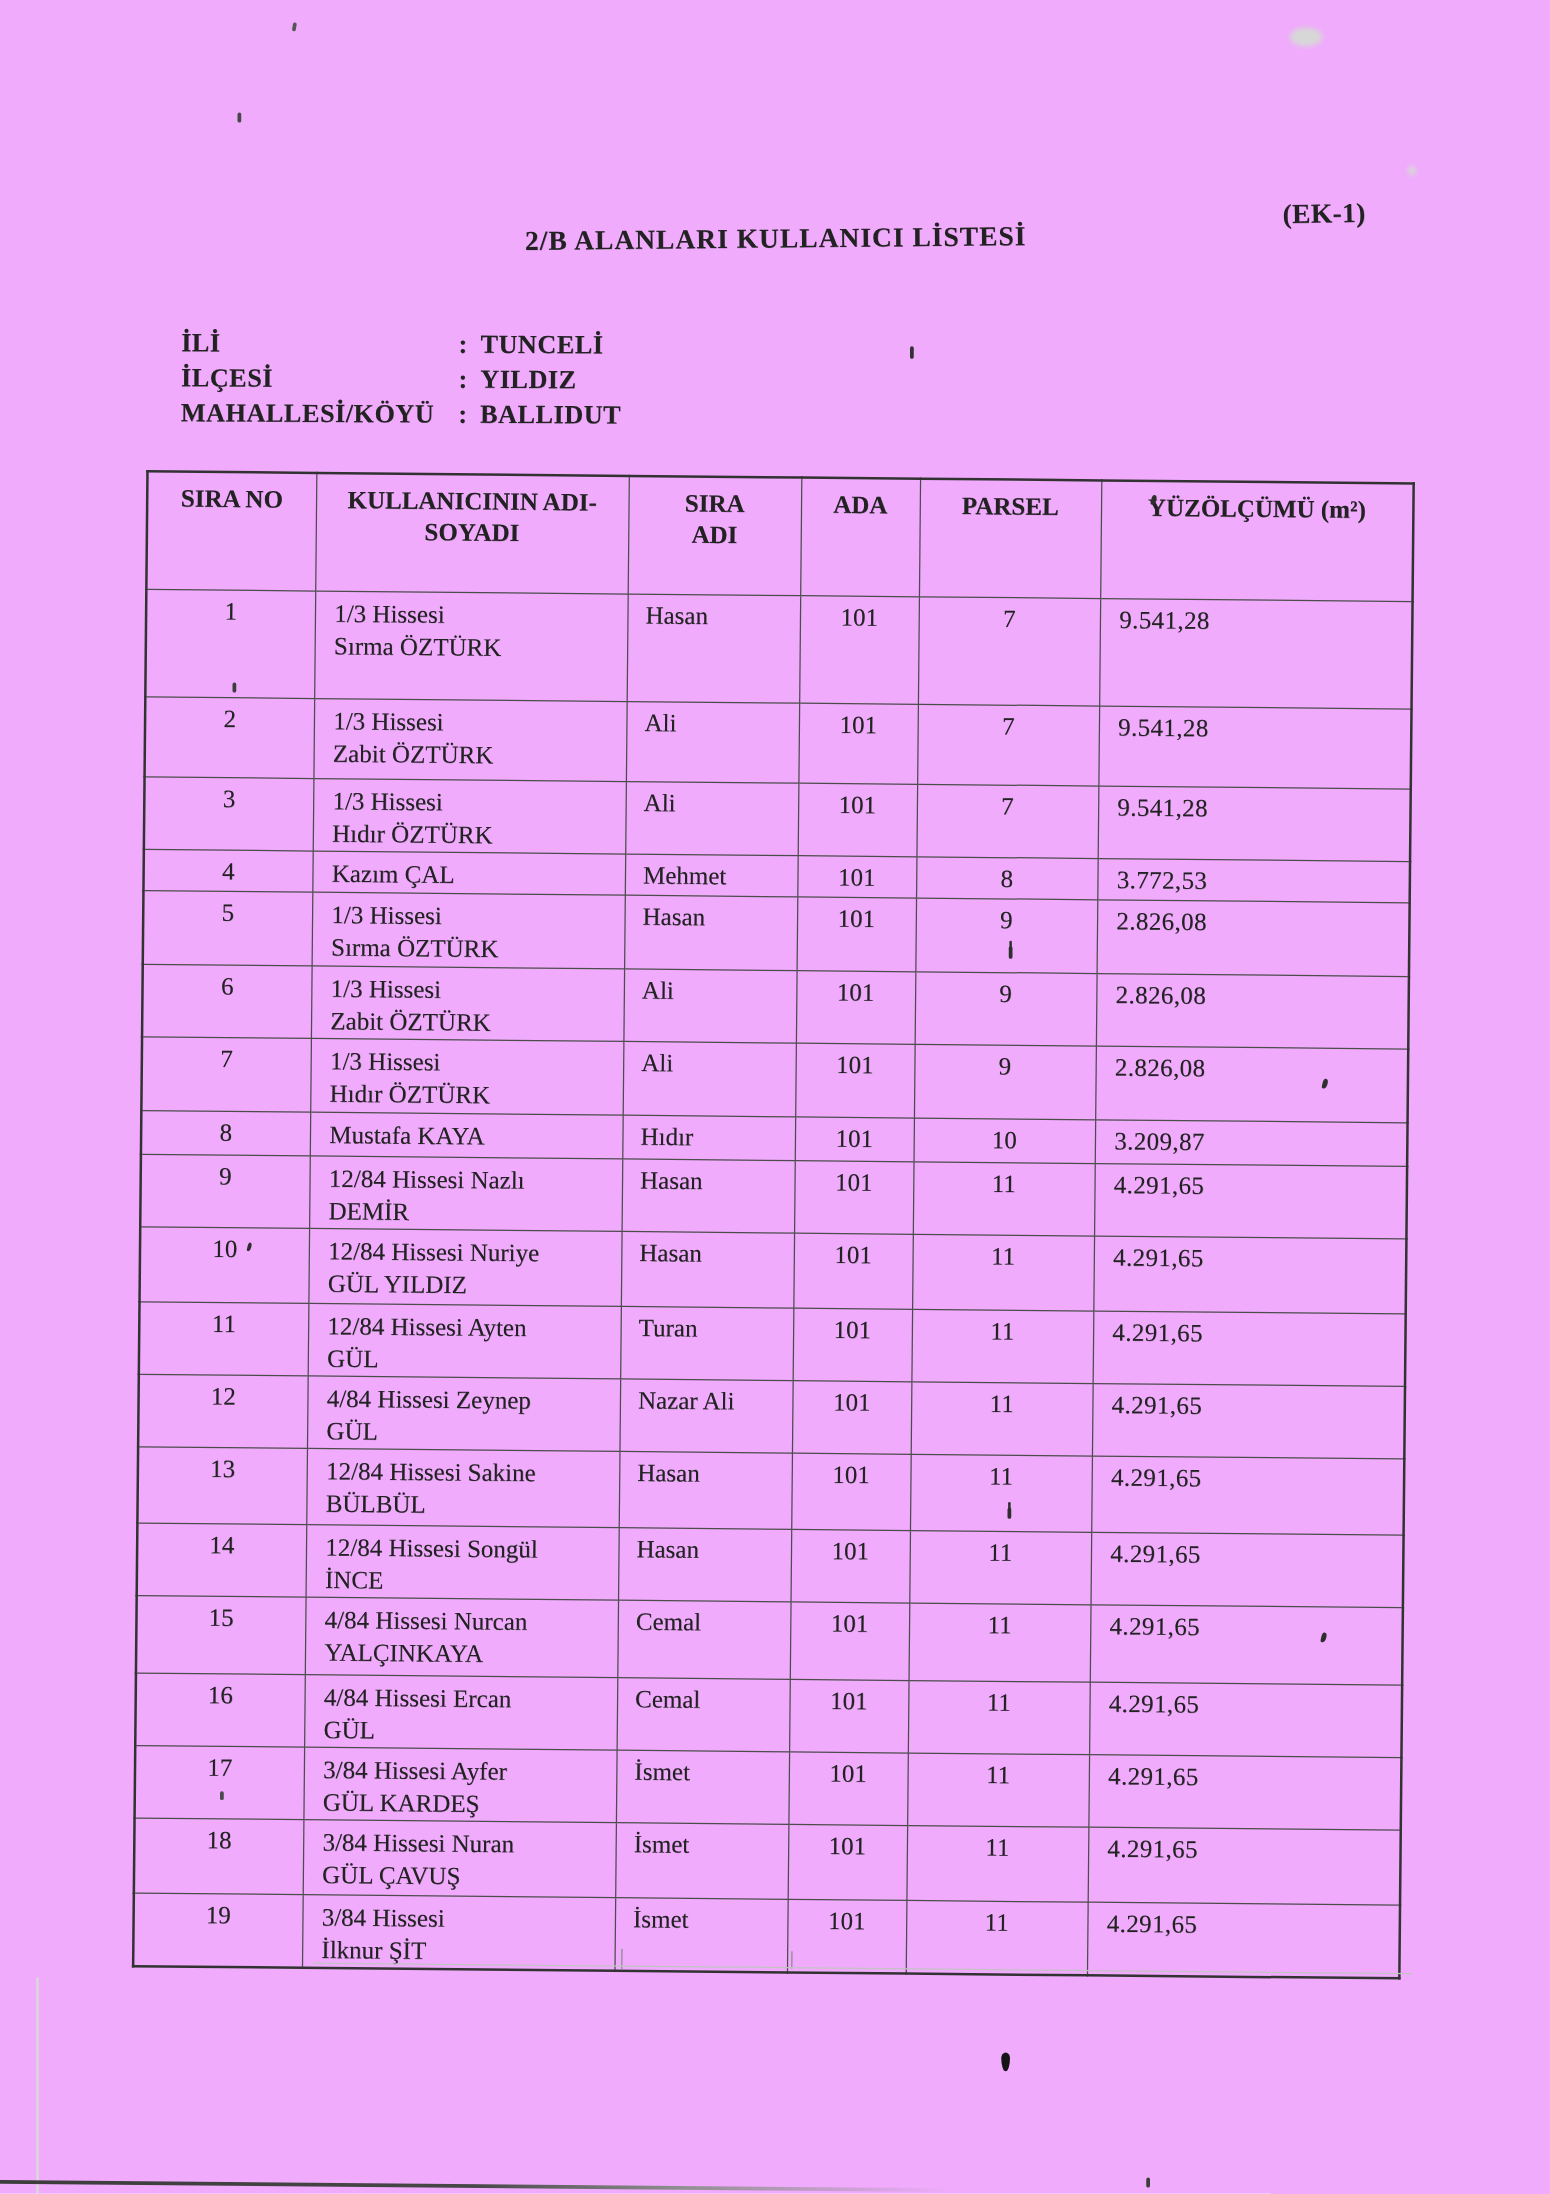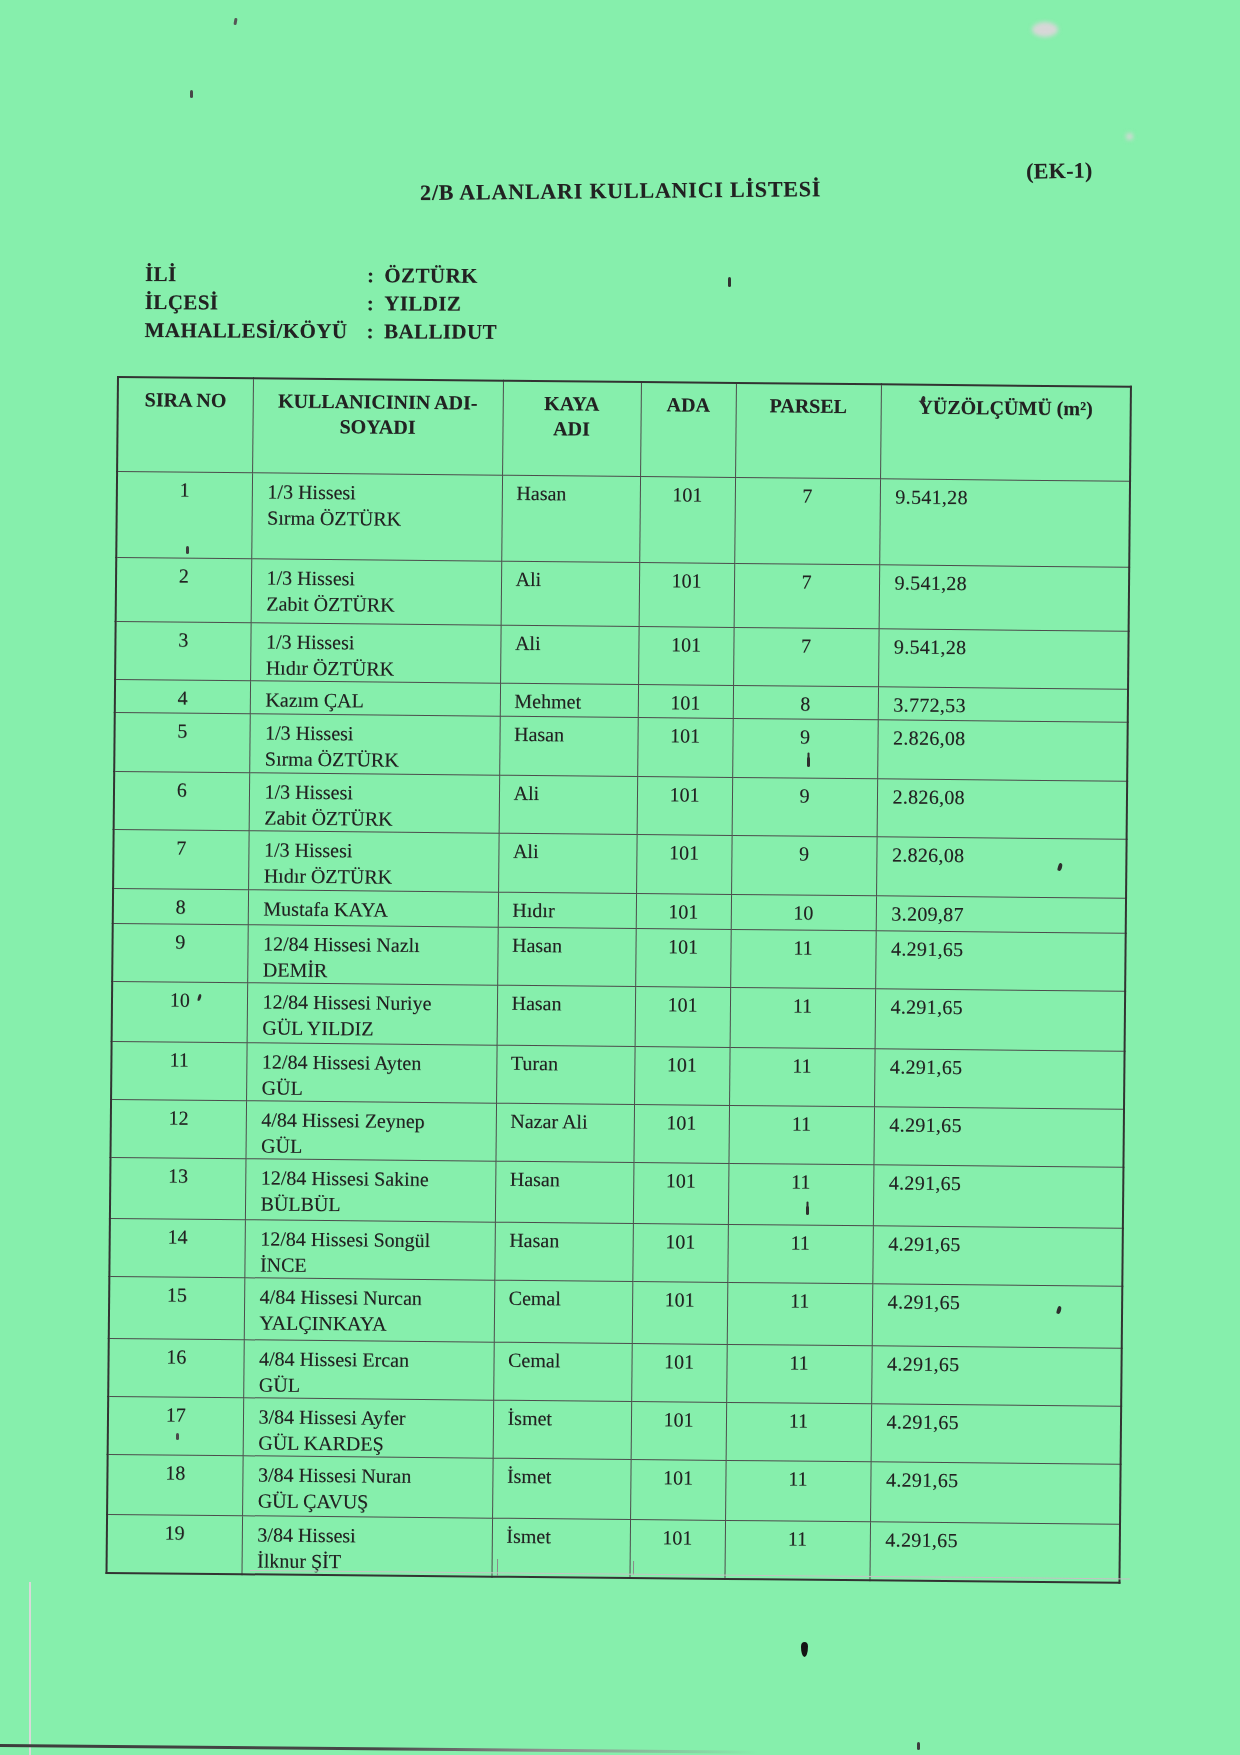--- a/index.html
+++ b/index.html
@@ -1,21 +1,21 @@
 <!DOCTYPE html>
 <html><head>
 <meta charset="utf-8">
 <style>
   html,body{margin:0;padding:0;}
   body{
     width:1240px;height:1755px;position:relative;background:#ffffff;
     font-family:"Liberation Serif","DejaVu Serif",serif;color:#222;
     overflow:hidden;
   }
-  .page{position:absolute;inset:0;background:#86efac;overflow:hidden;text-decoration:underline;}
+  .page{position:absolute;inset:0;background:#f0abfc;overflow:hidden;text-decoration:underline;}
   .inky{text-shadow:0.3px 0.3px 0.4px rgba(30,30,30,0.35);}
 
   
   .annex{
     position:absolute;left:1026px;top:158px;font-size:22px;font-weight:bold;
     transform:rotate(-1deg);letter-spacing:0.3px;
   }
   .title{
     position:absolute;left:420px;top:178px;font-size:22px;font-weight:bold;
     letter-spacing:0.8px;transform:rotate(-0.55deg);white-space:nowrap;
@@ -77,21 +77,21 @@
 
 <div class="page">
 
   <div class="annex inky">(EK-1)</div>
   <div class="title inky">2/B ALANLARI KULLANICI LİSTESİ</div>
 
   <div class="info">
     <div class="info-row">
       <span class="info-label inky">İLİ</span>
       <span class="info-sep inky">:</span>
-      <span class="info-value inky">ÖZTÜRK</span>
+      <span class="info-value inky">TUNCELİ</span>
     </div>
     <div class="info-row">
       <span class="info-label inky">İLÇESİ</span>
       <span class="info-sep inky">:</span>
       <span class="info-value inky">YILDIZ</span>
     </div>
     <div class="info-row">
       <span class="info-label inky">MAHALLESİ/KÖYÜ</span>
       <span class="info-sep inky">:</span>
       <span class="info-value inky">BALLIDUT</span>
@@ -104,21 +104,21 @@
         <col style="width:250px">
         <col style="width:138px">
       <col style="width:95px">
         <col style="width:145px">
         <col style="width:250px">
     </colgroup>
     <thead>
       <tr>
         <th>SIRA NO</th>
         <th>KULLANICININ ADI-SOYADI</th>
-        <th><span class="baba-wrap">KAYA ADI</span></th>
+        <th><span class="baba-wrap">SIRA ADI</span></th>
         <th>ADA</th>
         <th>PARSEL</th>
         <th>YÜZÖLÇÜMÜ (m²)</th>
       </tr>
     </thead>
     <tbody>
         <tr style="height: 86px;">
           <td class="c-no">1</td>
           <td class="c-name">
             <span class="nline">1/3 Hissesi</span>

